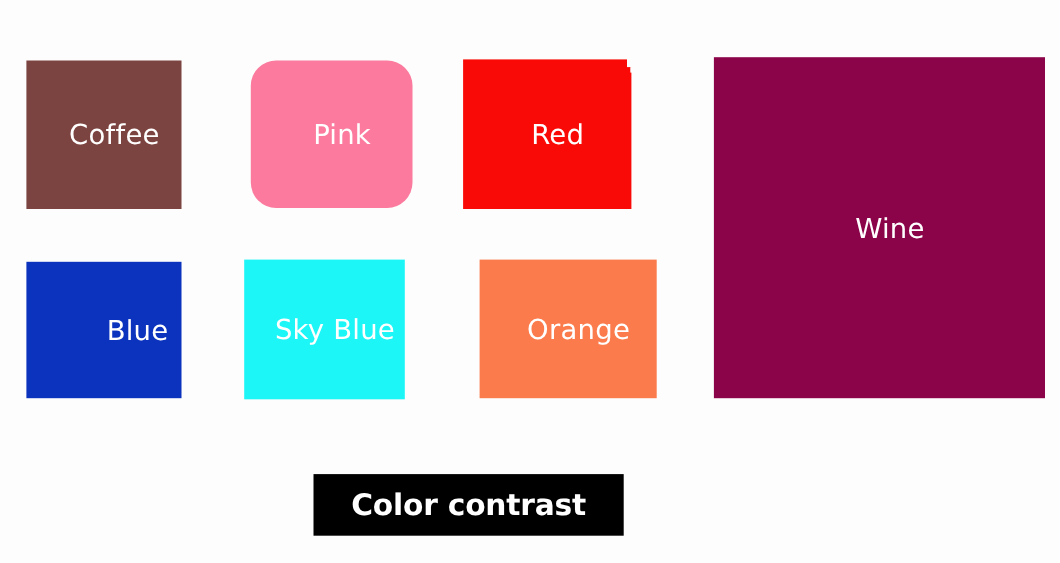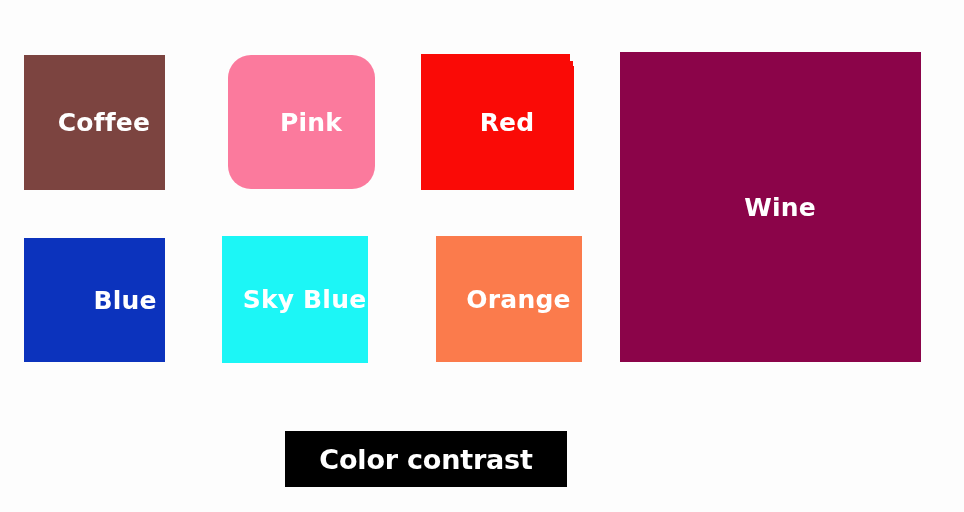--- a/index.html
+++ b/index.html
@@ -23,36 +23,36 @@
   .swatch {
     position: absolute;
     display: flex;
     align-items: center;
     justify-content: center;
     box-sizing: border-box;
   }
   .swatch-label {
     color: #ffffff;
     font-family: "DejaVu Sans", sans-serif;
-    font-weight: bold;
+    font-weight: normal;
     font-size: 25px;
     letter-spacing: 0.2px;
     line-height: 1;
     white-space: nowrap;
     text-align: right;
     margin-left: 19px;
   }
   
   #swatch-coffee   { left: 24px;  top: 55px;  width: 141px; height: 135px; }
   #swatch-pink     { left: 228px; top: 55px;  width: 147px; height: 134px; }
   #swatch-red      { left: 421px; top: 54px;  width: 153px; height: 136px; }
-  #swatch-wine     { left: 620px; top: 52px;  width: 301px; height: 310px; }
+  #swatch-wine     { left: 649px; top: 52px;  width: 301px; height: 310px; }
   #swatch-blue     { left: 24px;  top: 238px; width: 141px; height: 124px; padding-left: 42px; }
   #swatch-skyblue  { left: 222px; top: 236px; width: 146px; height: 127px; }
-  #swatch-orange   { left: 436px; top: 236px; width: 146px; height: 126px; }
+  #swatch-orange   { left: 436px; top: 236px; width: 161px; height: 126px; }
 
   
   #swatch-red .notch {
     position: absolute;
     right: -1px;
     top: -1px;
     width: 5px;
     height: 8px;
     background: #fdfdfd;
   }

